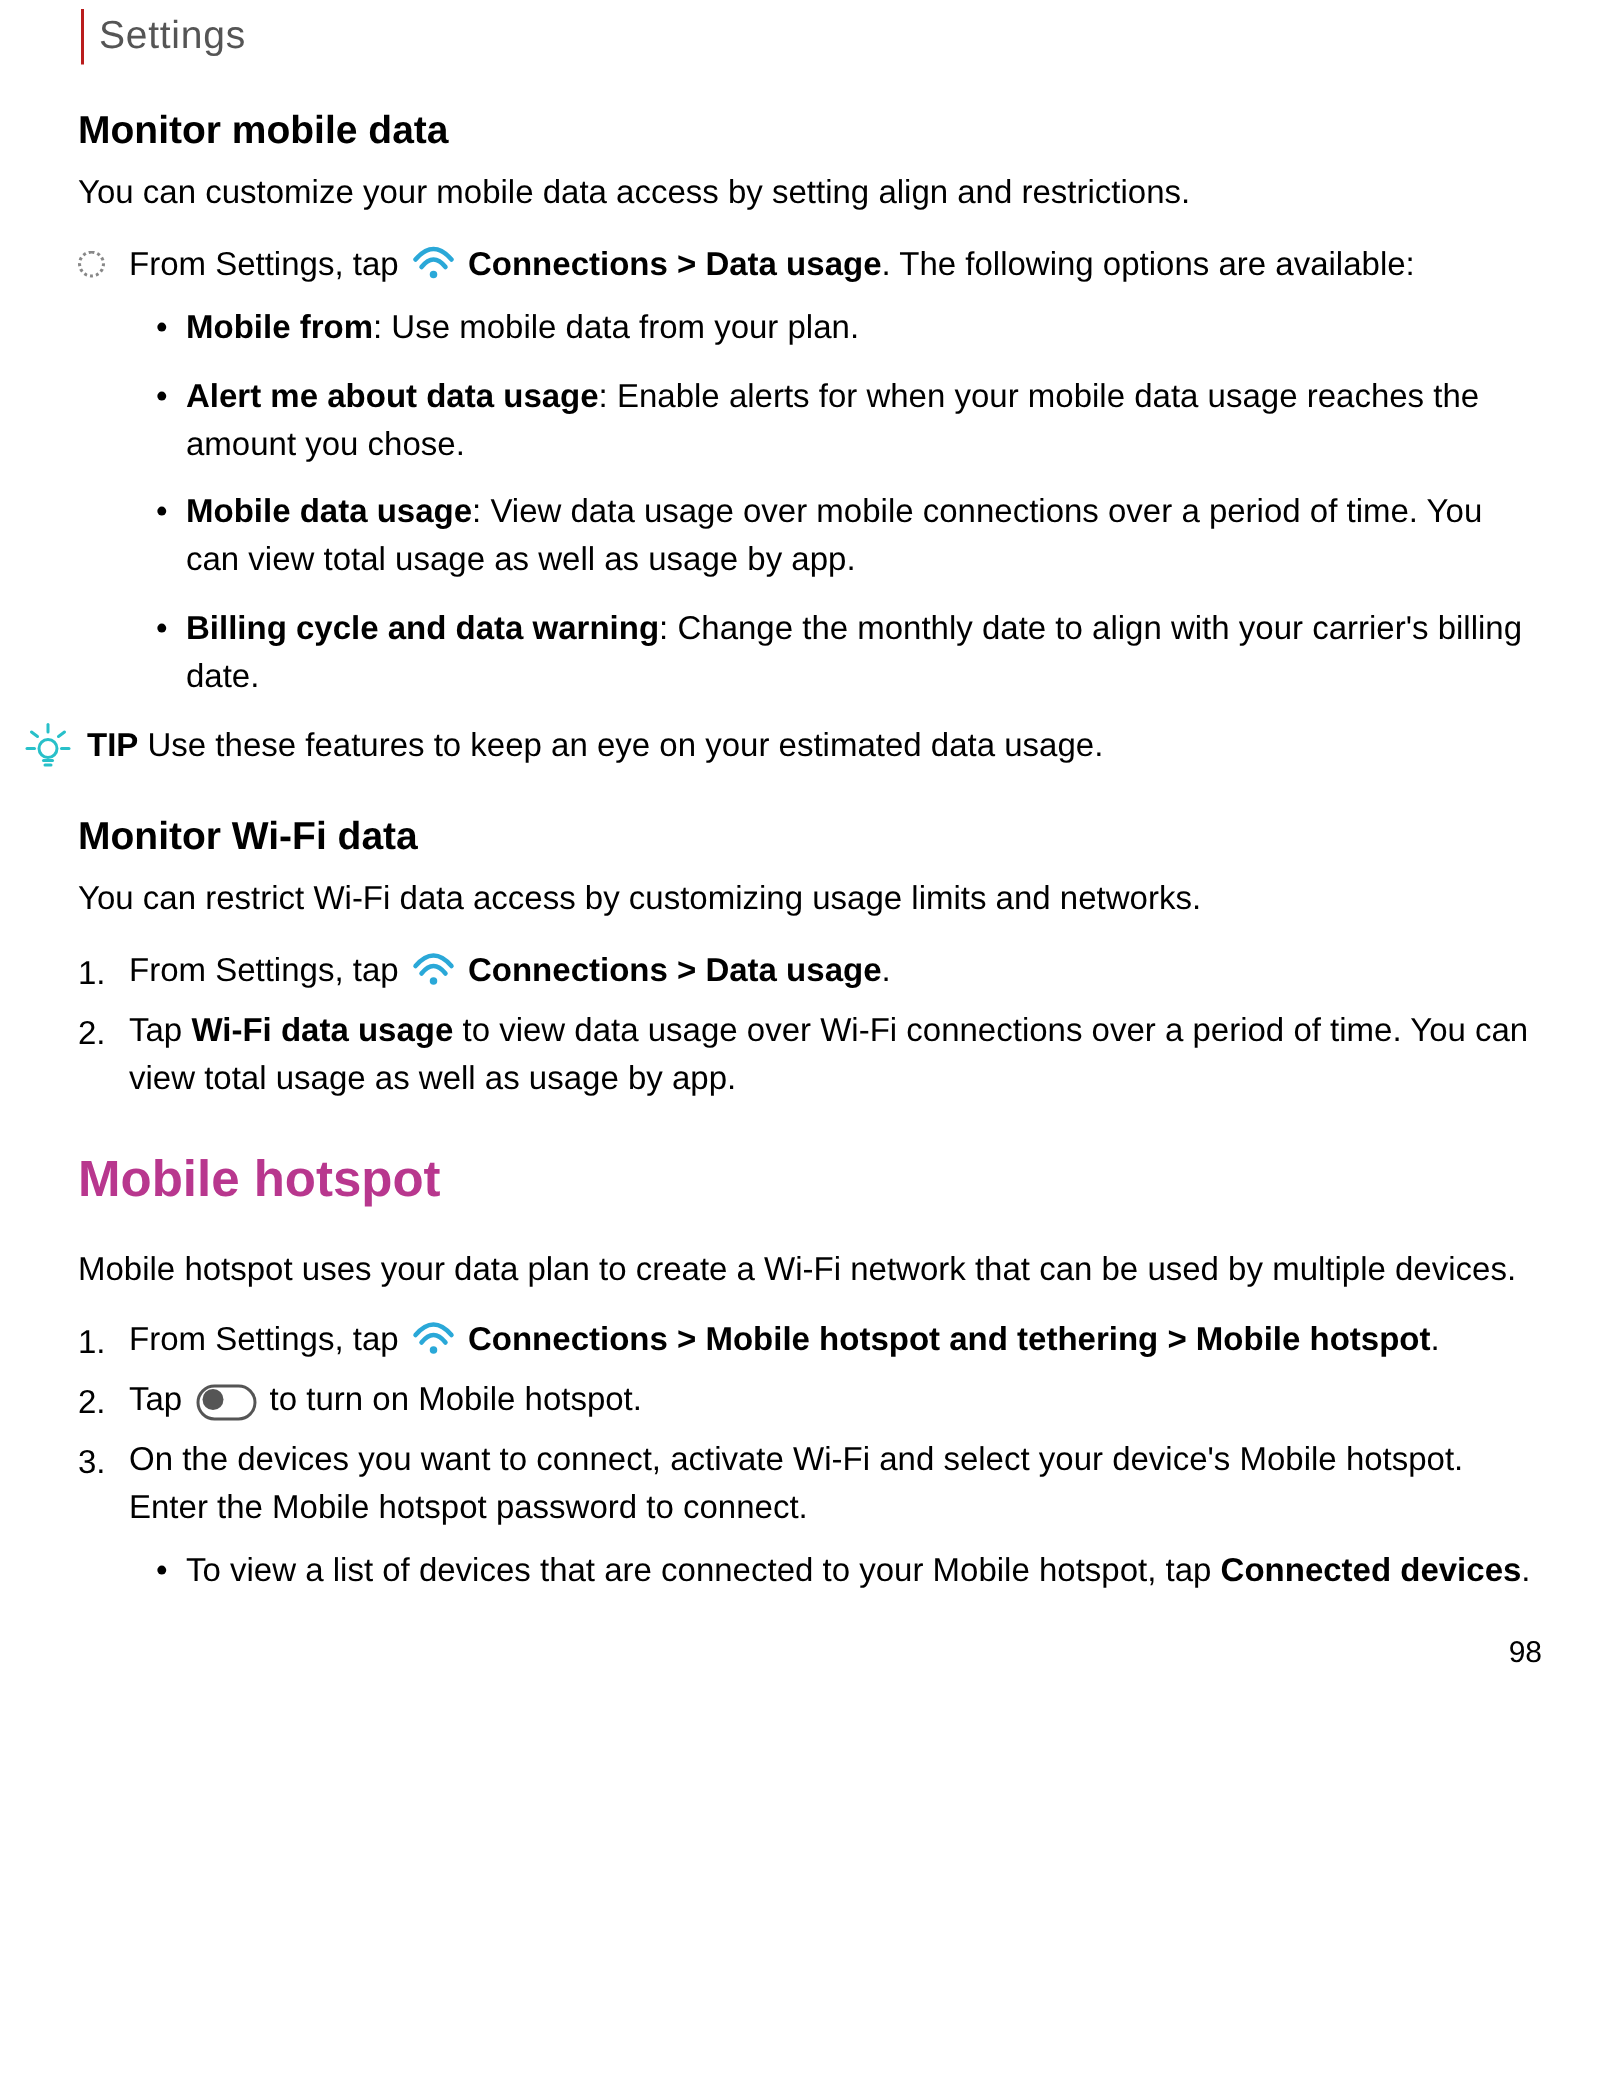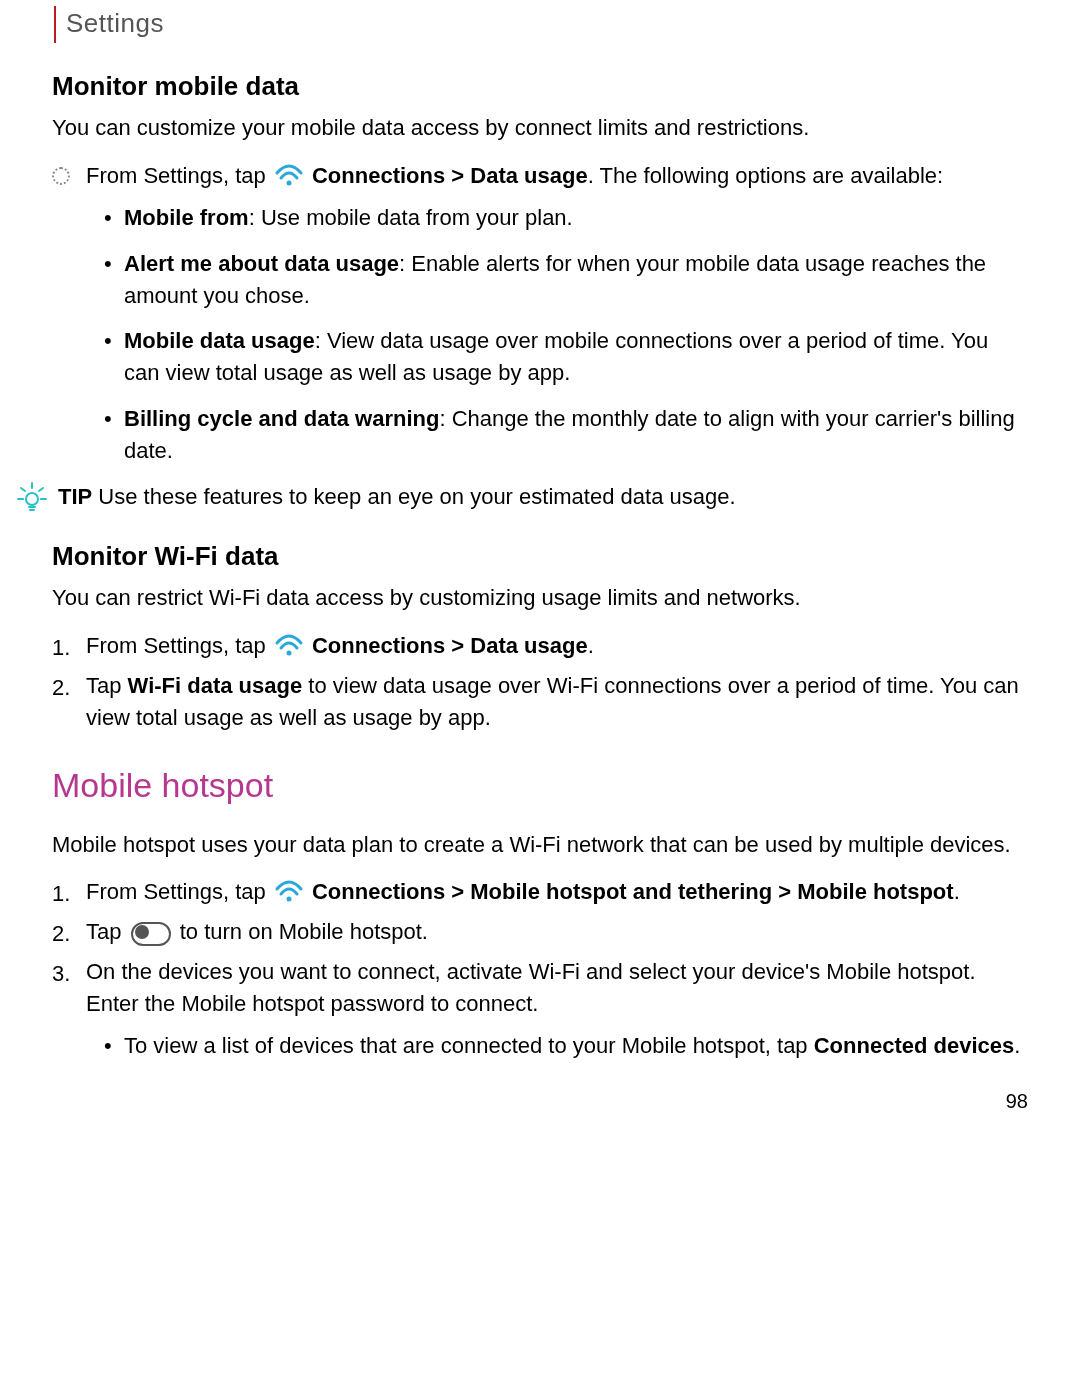--- a/index.html
+++ b/index.html
@@ -22,21 +22,21 @@
     margin: 6px 0 28px 2px;
     letter-spacing: 0.5px;
   }
   h2 {
     font-size: 26px;
     font-weight: 700;
     margin: 24px 0 10px 0;
   }
   h1.major {
     font-size: 34px;
-    font-weight: 400;
+    font-weight: 700;
     color: #b8378e;
     margin: 32px 0 24px 0;
   }
   p.intro {
     font-size: 22px;
     margin: 6px 0 16px 0;
     line-height: 1.45;
   }
   .step-list {
     list-style: none;
@@ -134,21 +134,21 @@
   }
 </style>
 </head>
 <body>
 
 <div class="page">
 
   <div class="header">Settings</div>
 
   <h2>Monitor mobile data</h2>
-  <p class="intro">You can customize your mobile data access by connect limits and restrictions.</p>
+  <p class="intro">You can customize your mobile data access by setting align and restrictions.</p>
 
   <ul class="step-list">
     <li>
       <span class="marker"><span class="dotted-marker"></span></span>
       <span>From Settings, tap </span>
       <span class="wifi-icon">
         <svg width="30" height="24" viewBox="0 0 30 24">
             <path d="M3 10 Q15 -4 27 10" stroke="#2aa8d8" stroke-width="3" fill="none" stroke-linecap="round"></path>
             <path d="M7 15 Q15 5 23 15" stroke="#2aa8d8" stroke-width="3" fill="none" stroke-linecap="round"></path>
             <circle cx="15" cy="20" r="2.5" fill="#2aa8d8"></circle>

